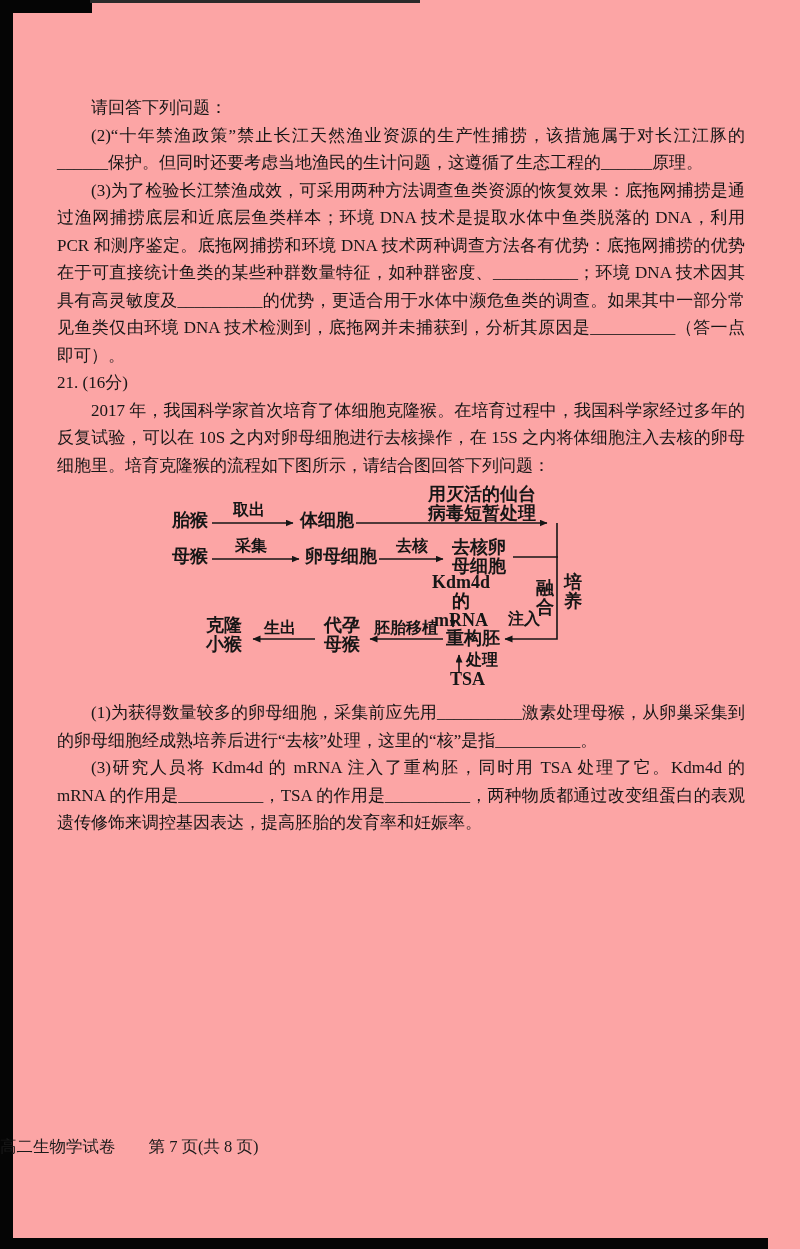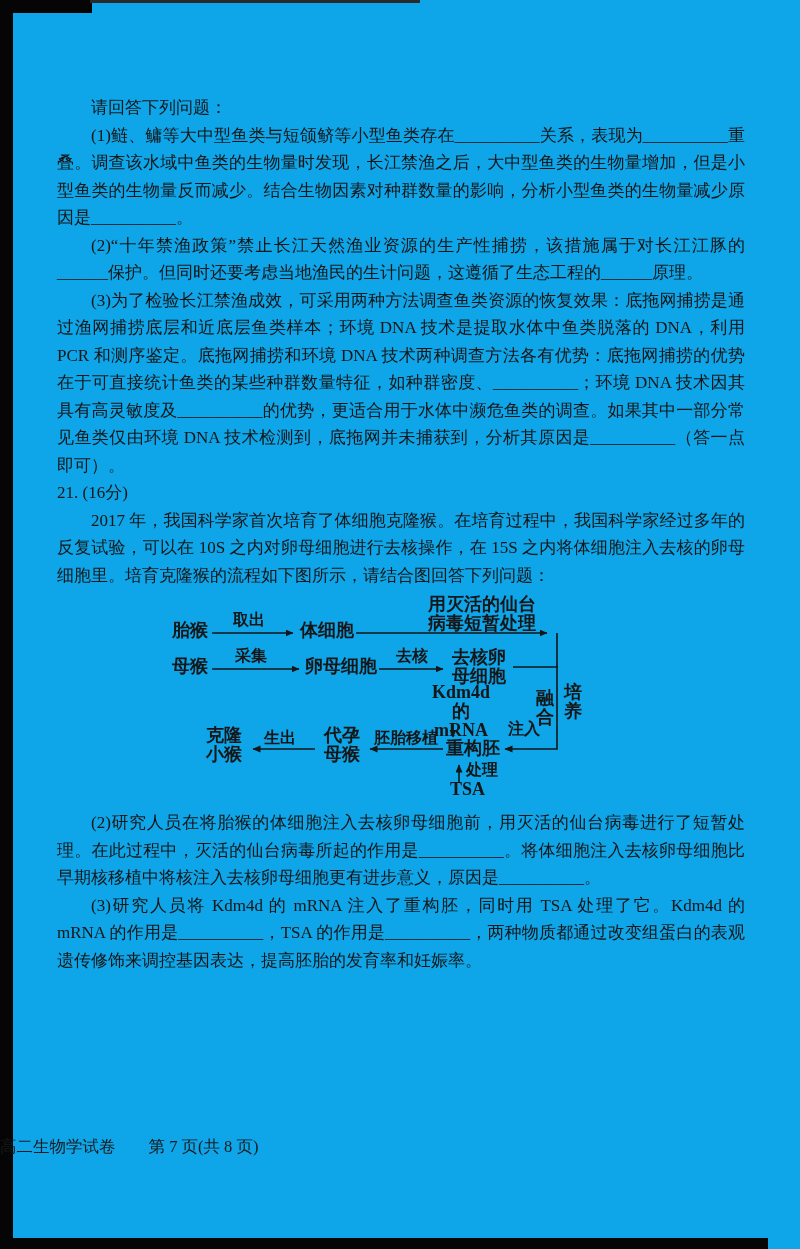--- a/index.html
+++ b/index.html
@@ -1,20 +1,20 @@
 <!DOCTYPE html>
 <html><head>
 <meta charset="utf-8">
 <style>
   html, body { margin: 0; padding: 0; background: #ffffff; }
   .page {
     position: relative;
     width: 800px;
     height: 1249px;
-    background: #0ea5e9;
+    background: #fca5a5;
     overflow: hidden;
     font-family: "Liberation Serif", "DejaVu Serif", serif;
     color: #161616;
   }
   
   .edge-left   { position: absolute; left: 0; top: 0; width: 13px; height: 1249px; background: #050505; }
   .edge-bottom { position: absolute; left: 0; top: 1238px; width: 768px; height: 11px; background: #050505; }
   .edge-topleft{ position: absolute; left: 0; top: 0; width: 92px; height: 13px; background: #050505; }
   .edge-topline{ position: absolute; left: 90px; top: 0; width: 330px; height: 3px; background: #2a2a2a; }
 
@@ -68,21 +68,20 @@
 <div class="page">
 
   <div class="edge-left"></div>
   <div class="edge-bottom"></div>
   <div class="edge-topleft"></div>
   <div class="edge-topline"></div>
 
   <div class="content">
 
     <p class="para indent">请回答下列问题：</p>
-    <p class="para indent">(1)鲢、鳙等大中型鱼类与短颌鲚等小型鱼类存在__________关系，表现为__________重叠。调查该水域中鱼类的生物量时发现，长江禁渔之后，大中型鱼类的生物量增加，但是小型鱼类的生物量反而减少。结合生物因素对种群数量的影响，分析小型鱼类的生物量减少原因是__________。</p>
     <p class="para indent">(2)“十年禁渔政策”禁止长江天然渔业资源的生产性捕捞，该措施属于对长江江豚的______保护。但同时还要考虑当地渔民的生计问题，这遵循了生态工程的______原理。</p>
     <p class="para indent">(3)为了检验长江禁渔成效，可采用两种方法调查鱼类资源的恢复效果：底拖网捕捞是通过渔网捕捞底层和近底层鱼类样本；环境 DNA 技术是提取水体中鱼类脱落的 DNA，利用 PCR 和测序鉴定。底拖网捕捞和环境 DNA 技术两种调查方法各有优势：底拖网捕捞的优势在于可直接统计鱼类的某些种群数量特征，如种群密度、__________；环境 DNA 技术因其具有高灵敏度及__________的优势，更适合用于水体中濒危鱼类的调查。如果其中一部分常见鱼类仅由环境 DNA 技术检测到，底拖网并未捕获到，分析其原因是__________（答一点即可）。</p>
     <p class="para q-num">21. (16分)</p>
     <p class="para indent">2017 年，我国科学家首次培育了体细胞克隆猴。在培育过程中，我国科学家经过多年的反复试验，可以在 10S 之内对卵母细胞进行去核操作，在 15S 之内将体细胞注入去核的卵母细胞里。培育克隆猴的流程如下图所示，请结合图回答下列问题：</p>
 
     <div class="flowchart">
       <svg class="fc-arrows" width="688" height="206" viewBox="0 0 688 206">
         <defs>
           <marker id="ah" markerWidth="9" markerHeight="8" refX="7.5" refY="3.5" orient="auto" markerUnits="userSpaceOnUse">
             <path d="M0,0 L8,3.5 L0,7 Z" fill="#161616"></path>
@@ -122,19 +121,19 @@
       <div class="fc-label" style="left:409px; top:165px;">处理</div>
       <div class="fc-node" style="left:393px; top:185px;">TSA</div>
       <div class="fc-label" style="left:317px; top:133px;">胚胎移植</div>
       <div class="fc-node fc-center" style="left:264px; top:131px; width:42px;">代孕
 母猴</div>
       <div class="fc-label" style="left:207px; top:133px;">生出</div>
       <div class="fc-node fc-center" style="left:146px; top:131px; width:42px;">克隆
 小猴</div>
     </div>
 
-    <p class="para indent">(2)研究人员在将胎猴的体细胞注入去核卵母细胞前，用灭活的仙台病毒进行了短暂处理。在此过程中，灭活的仙台病毒所起的作用是__________。将体细胞注入去核卵母细胞比早期核移植中将核注入去核卵母细胞更有进步意义，原因是__________。</p>
+    <p class="para indent">(1)为获得数量较多的卵母细胞，采集前应先用__________激素处理母猴，从卵巢采集到的卵母细胞经成熟培养后进行“去核”处理，这里的“核”是指__________。</p>
     <p class="para indent">(3)研究人员将 Kdm4d 的 mRNA 注入了重构胚，同时用 TSA 处理了它。Kdm4d 的 mRNA 的作用是__________，TSA 的作用是__________，两种物质都通过改变组蛋白的表观遗传修饰来调控基因表达，提高胚胎的发育率和妊娠率。</p>
   </div>
 
   <div class="footer">高二生物学试卷　　第 7 页(共 8 页)</div>
 
 </div>
 
 </body></html>

